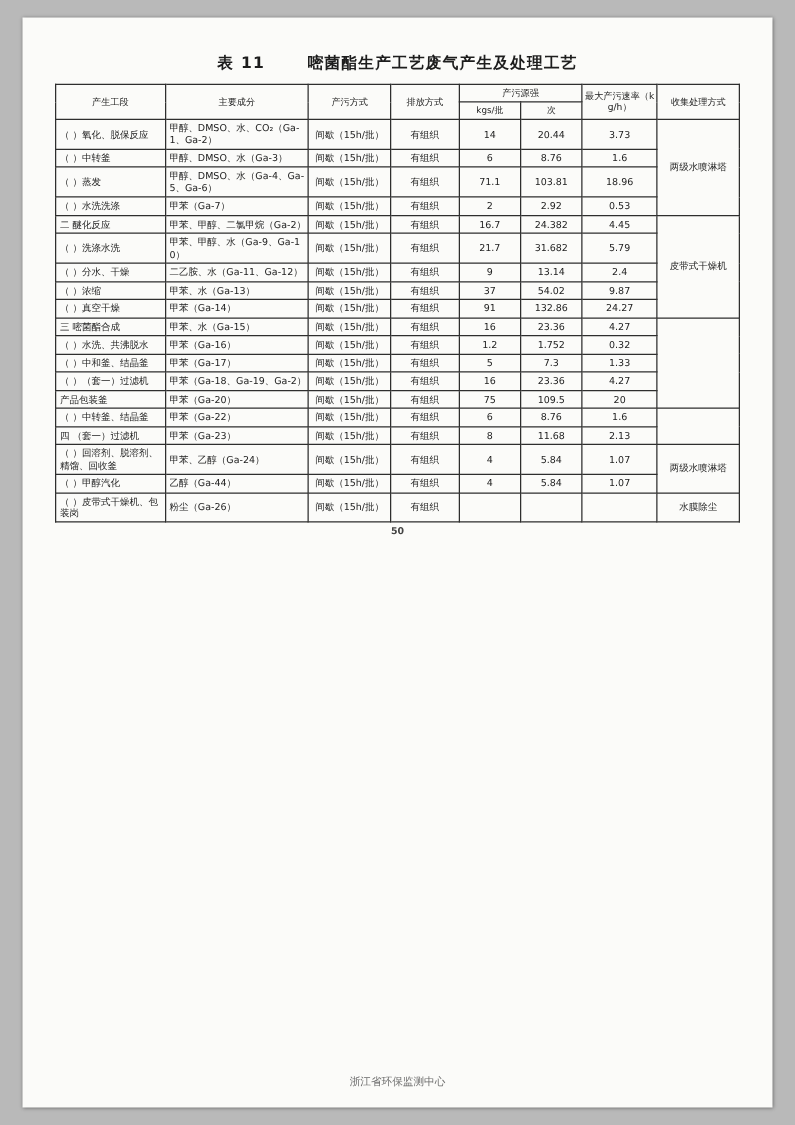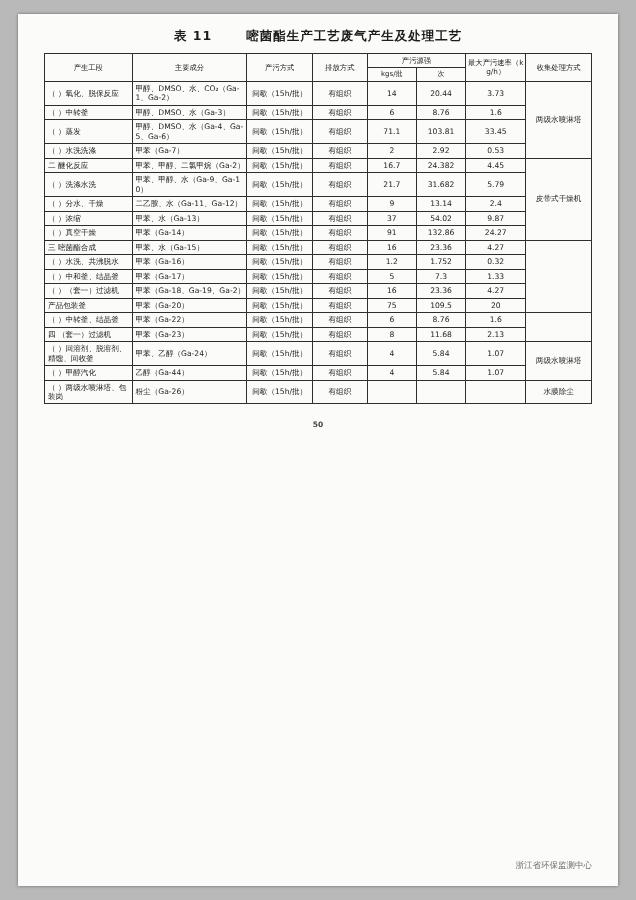--- a/index.html
+++ b/index.html
@@ -27,21 +27,21 @@
     white-space:nowrap;
     overflow:hidden;
     filter:blur(.35px);
     margin-bottom:6px;
   }
   .title{
     text-align:center;
     font-size:12.5px;
     font-weight:bold;
     letter-spacing:1px;
-    margin:0 0 8px 0;
+    margin:14px 0 8px 0;
     color:#1d1d1d;
   }
   .title .num{margin-right:34px;}
   table{
     border-collapse:collapse;
     width:100%;
     table-layout:fixed;
     font-size:7.6px;
     color:#222;
     padding-left:44px;
@@ -63,31 +63,31 @@
   .c6{width:9%;}
   .c7{width:11%;}
   .c8{width:12%;}
   .lt{text-align:left;padding-left:3px;}
   .blur{filter:blur(.4px);}
   .sub{font-size:7px;}
   .foot{
     position:absolute;
     left:26px;right:26px;bottom:14px;
     display:flex;
-    justify-content:flex-end;
+    justify-content:center;
     align-items:flex-end;
     font-size:7.5px;
     color:#555;
   }
   .pageno{
     width:100%;
     text-align:center;
     font-size:7.5px;
     color:#444;
-    margin-top:16px;
+    margin-top:2px;
     font-weight:bold;
   }
   .stamp{
     font-size:8.5px;
     color:#6b6b6b;
     filter:blur(.45px);
     white-space:nowrap;
   }
   .tinyhdr{font-size:7.3px;}
 </style>
@@ -147,21 +147,21 @@
           <td class="blur">8.76</td>
           <td class="blur">1.6</td>
         </tr>
         <tr>
           <td class="lt blur">（ ）蒸发</td>
           <td class="lt blur">甲醇、DMSO、水（Ga-4、Ga-5、Ga-6）</td>
           <td class="blur">间歇（15h/批）</td>
           <td class="blur">有组织</td>
           <td class="blur">71.1</td>
           <td class="blur">103.81</td>
-          <td class="blur">33.45</td>
+          <td class="blur">18.96</td>
         </tr>
         <tr>
           <td class="lt blur">（ ）水洗洗涤</td>
           <td class="lt blur">甲苯（Ga-7）</td>
           <td class="blur">间歇（15h/批）</td>
           <td class="blur">有组织</td>
           <td class="blur">2</td>
           <td class="blur">2.92</td>
           <td class="blur">0.53</td>
         </tr>
@@ -289,21 +289,21 @@
         <tr>
           <td class="lt blur">（ ）甲醇汽化</td>
           <td class="lt blur">乙醇（Ga-44）</td>
           <td class="blur">间歇（15h/批）</td>
           <td class="blur">有组织</td>
           <td class="blur">4</td>
           <td class="blur">5.84</td>
           <td class="blur">1.07</td>
         </tr>
         <tr>
-          <td class="lt blur">（ ）两级水喷淋塔、包装岗</td>
+          <td class="lt blur">（ ）皮带式干燥机、包装岗</td>
           <td class="lt blur">粉尘（Ga-26）</td>
           <td class="blur">间歇（15h/批）</td>
           <td class="blur">有组织</td>
           <td class="blur"></td>
           <td class="blur"></td>
           <td class="blur"></td>
           <td class="blur" rowspan="1">水膜除尘</td>
         </tr>
       </tbody>
   </table>

